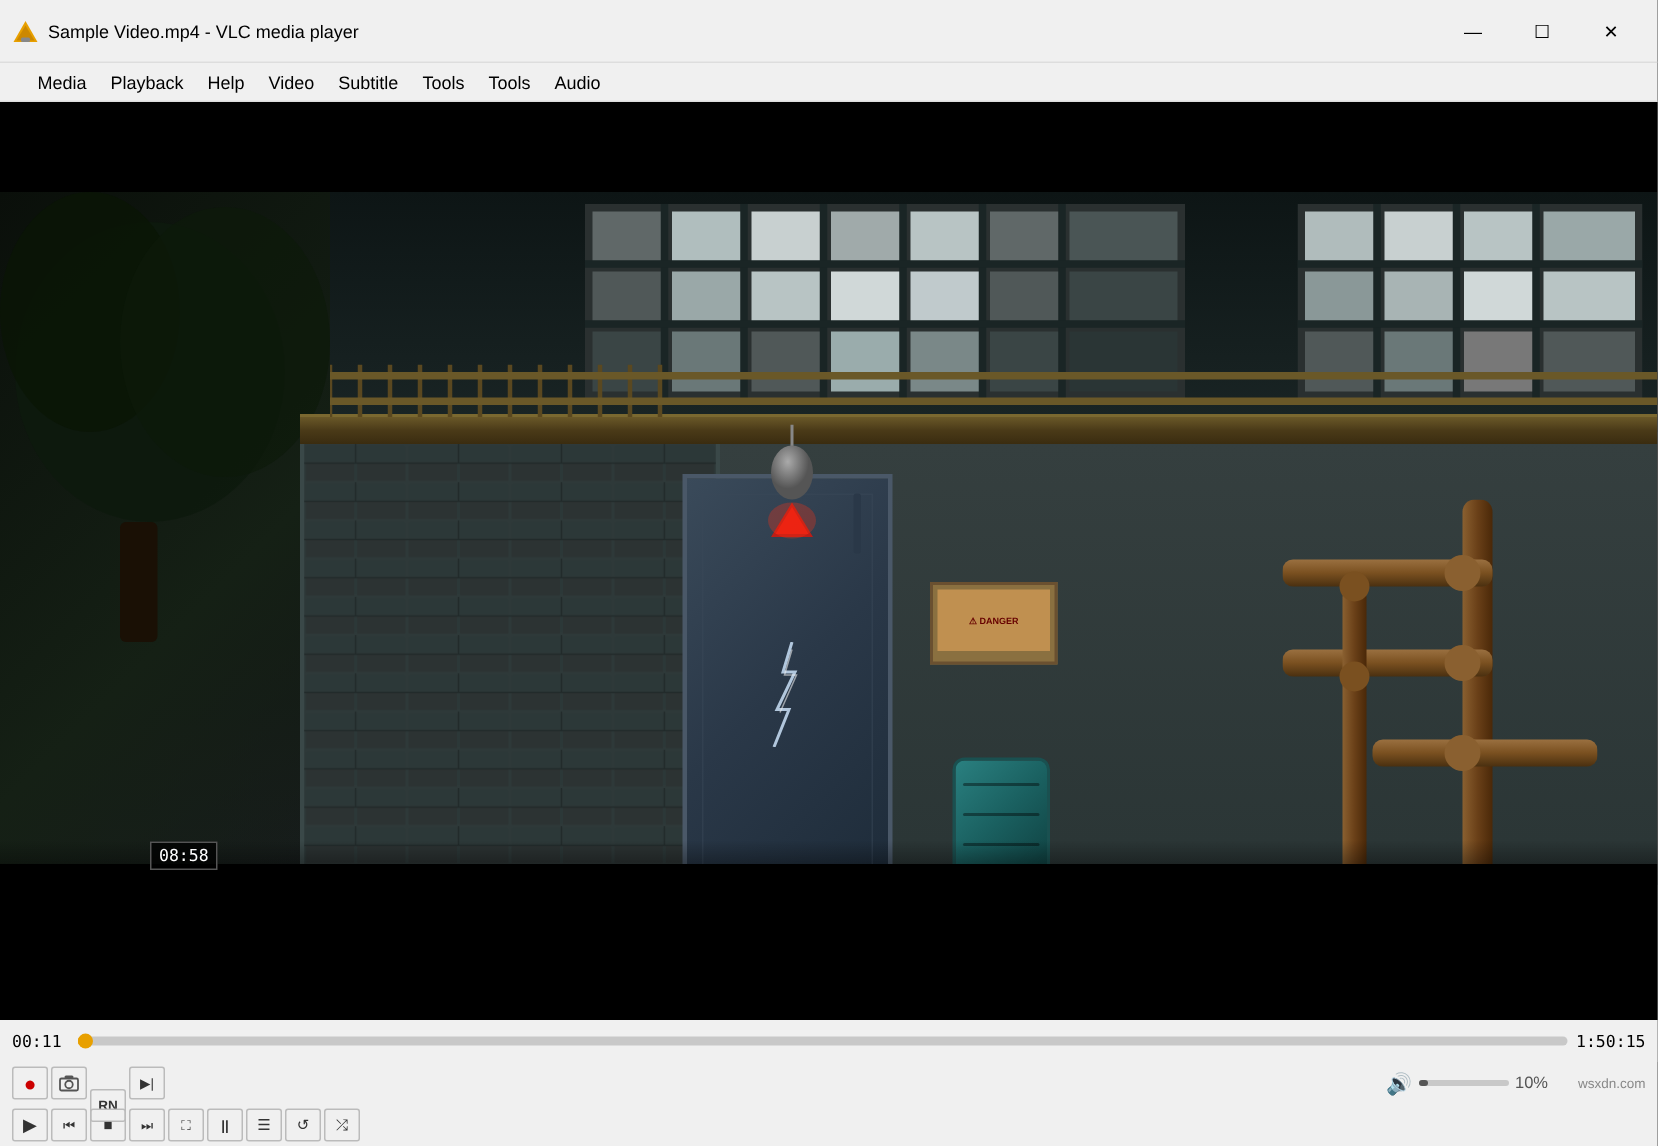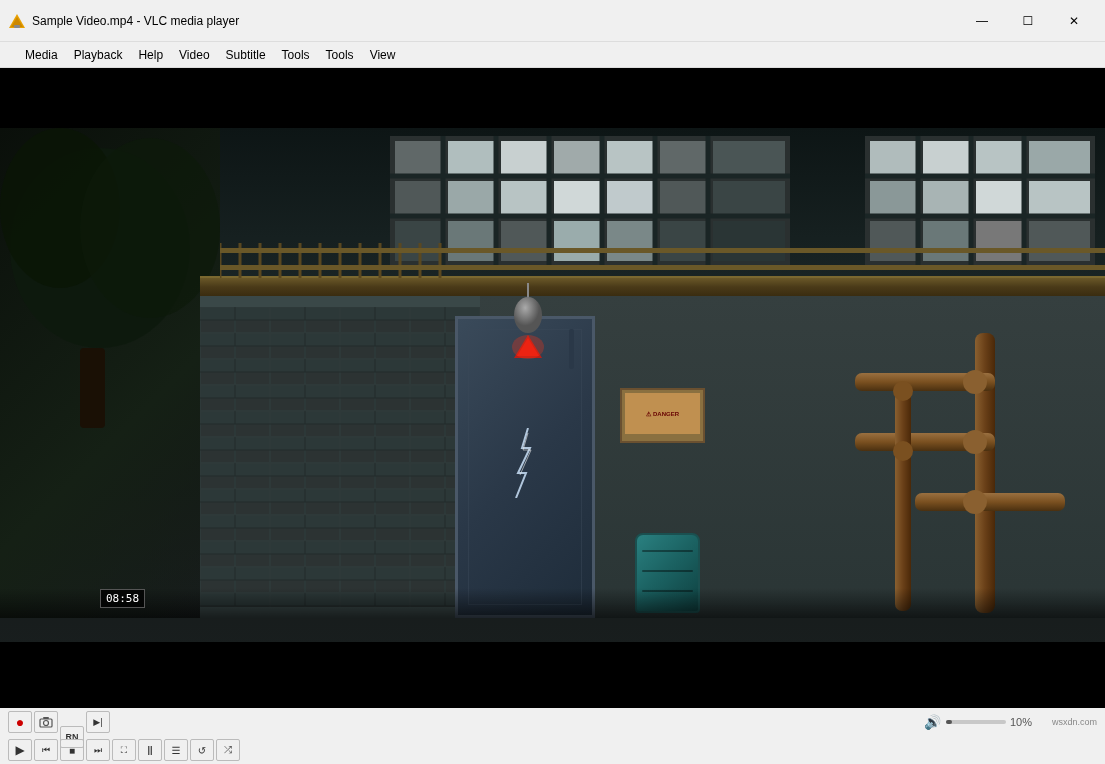--- a/index.html
+++ b/index.html
@@ -100,21 +100,21 @@
       left: 0;
       right: 0;
       height: 60px;
       background: #000;
     }
     .black-bottom-bar {
       position: absolute;
       bottom: 0;
       left: 0;
       right: 0;
-      height: 66px;
+      height: 104px;
       background: #000;
     }
 
     
     .barrel {
       position: absolute;
       bottom: 95px;
       left: 635px;
       width: 65px;
       height: 80px;
@@ -301,21 +301,21 @@
 </div>
 
 <div class="menu-bar">
   <span class="menu-item">Media</span>
   <span class="menu-item">Playback</span>
   <span class="menu-item">Help</span>
   <span class="menu-item">Video</span>
   <span class="menu-item">Subtitle</span>
   <span class="menu-item">Tools</span>
   <span class="menu-item">Tools</span>
-  <span class="menu-item">View</span>
+  <span class="menu-item">Audio</span>
 </div>
 
 <div class="video-container">
   <div class="video-frame">
     <div class="scene">
 
       <div class="black-top"></div>
 
       <div style="position:absolute;top:60px;left:0;right:0;height:160px;background:linear-gradient(to bottom,#0d1515,#1a2525);"></div>
 
@@ -517,20 +517,28 @@
         <div class="timestamp-tooltip">
           <span>08:58</span>
         </div>
       </div>
     </div>
   </div>
 </div>
 
 <div class="controls-area">
 
+  <div class="progress-area">
+    <span class="time-label">00:11</span>
+    <div class="progress-track">
+      <div class="progress-fill"></div>
+      <div class="progress-thumb"></div>
+    </div>
+    <span class="time-label" style="text-align:right;">1:50:15</span>
+  </div>
 
   <div class="controls-row">
 
     <button class="ctrl-btn red-dot" style="color:#cc0000;font-size:14px;">●</button>
 
     <button class="ctrl-btn">
       <svg width="14" height="12" viewBox="0 0 14 12">
         <rect x="1" y="3" width="12" height="8" rx="1" fill="none" stroke="#555" stroke-width="1.2"></rect>
         <circle cx="7" cy="7" r="2.5" fill="none" stroke="#555" stroke-width="1.2"></circle>
         <rect x="4" y="1" width="6" height="2" rx="1" fill="#555"></rect>

